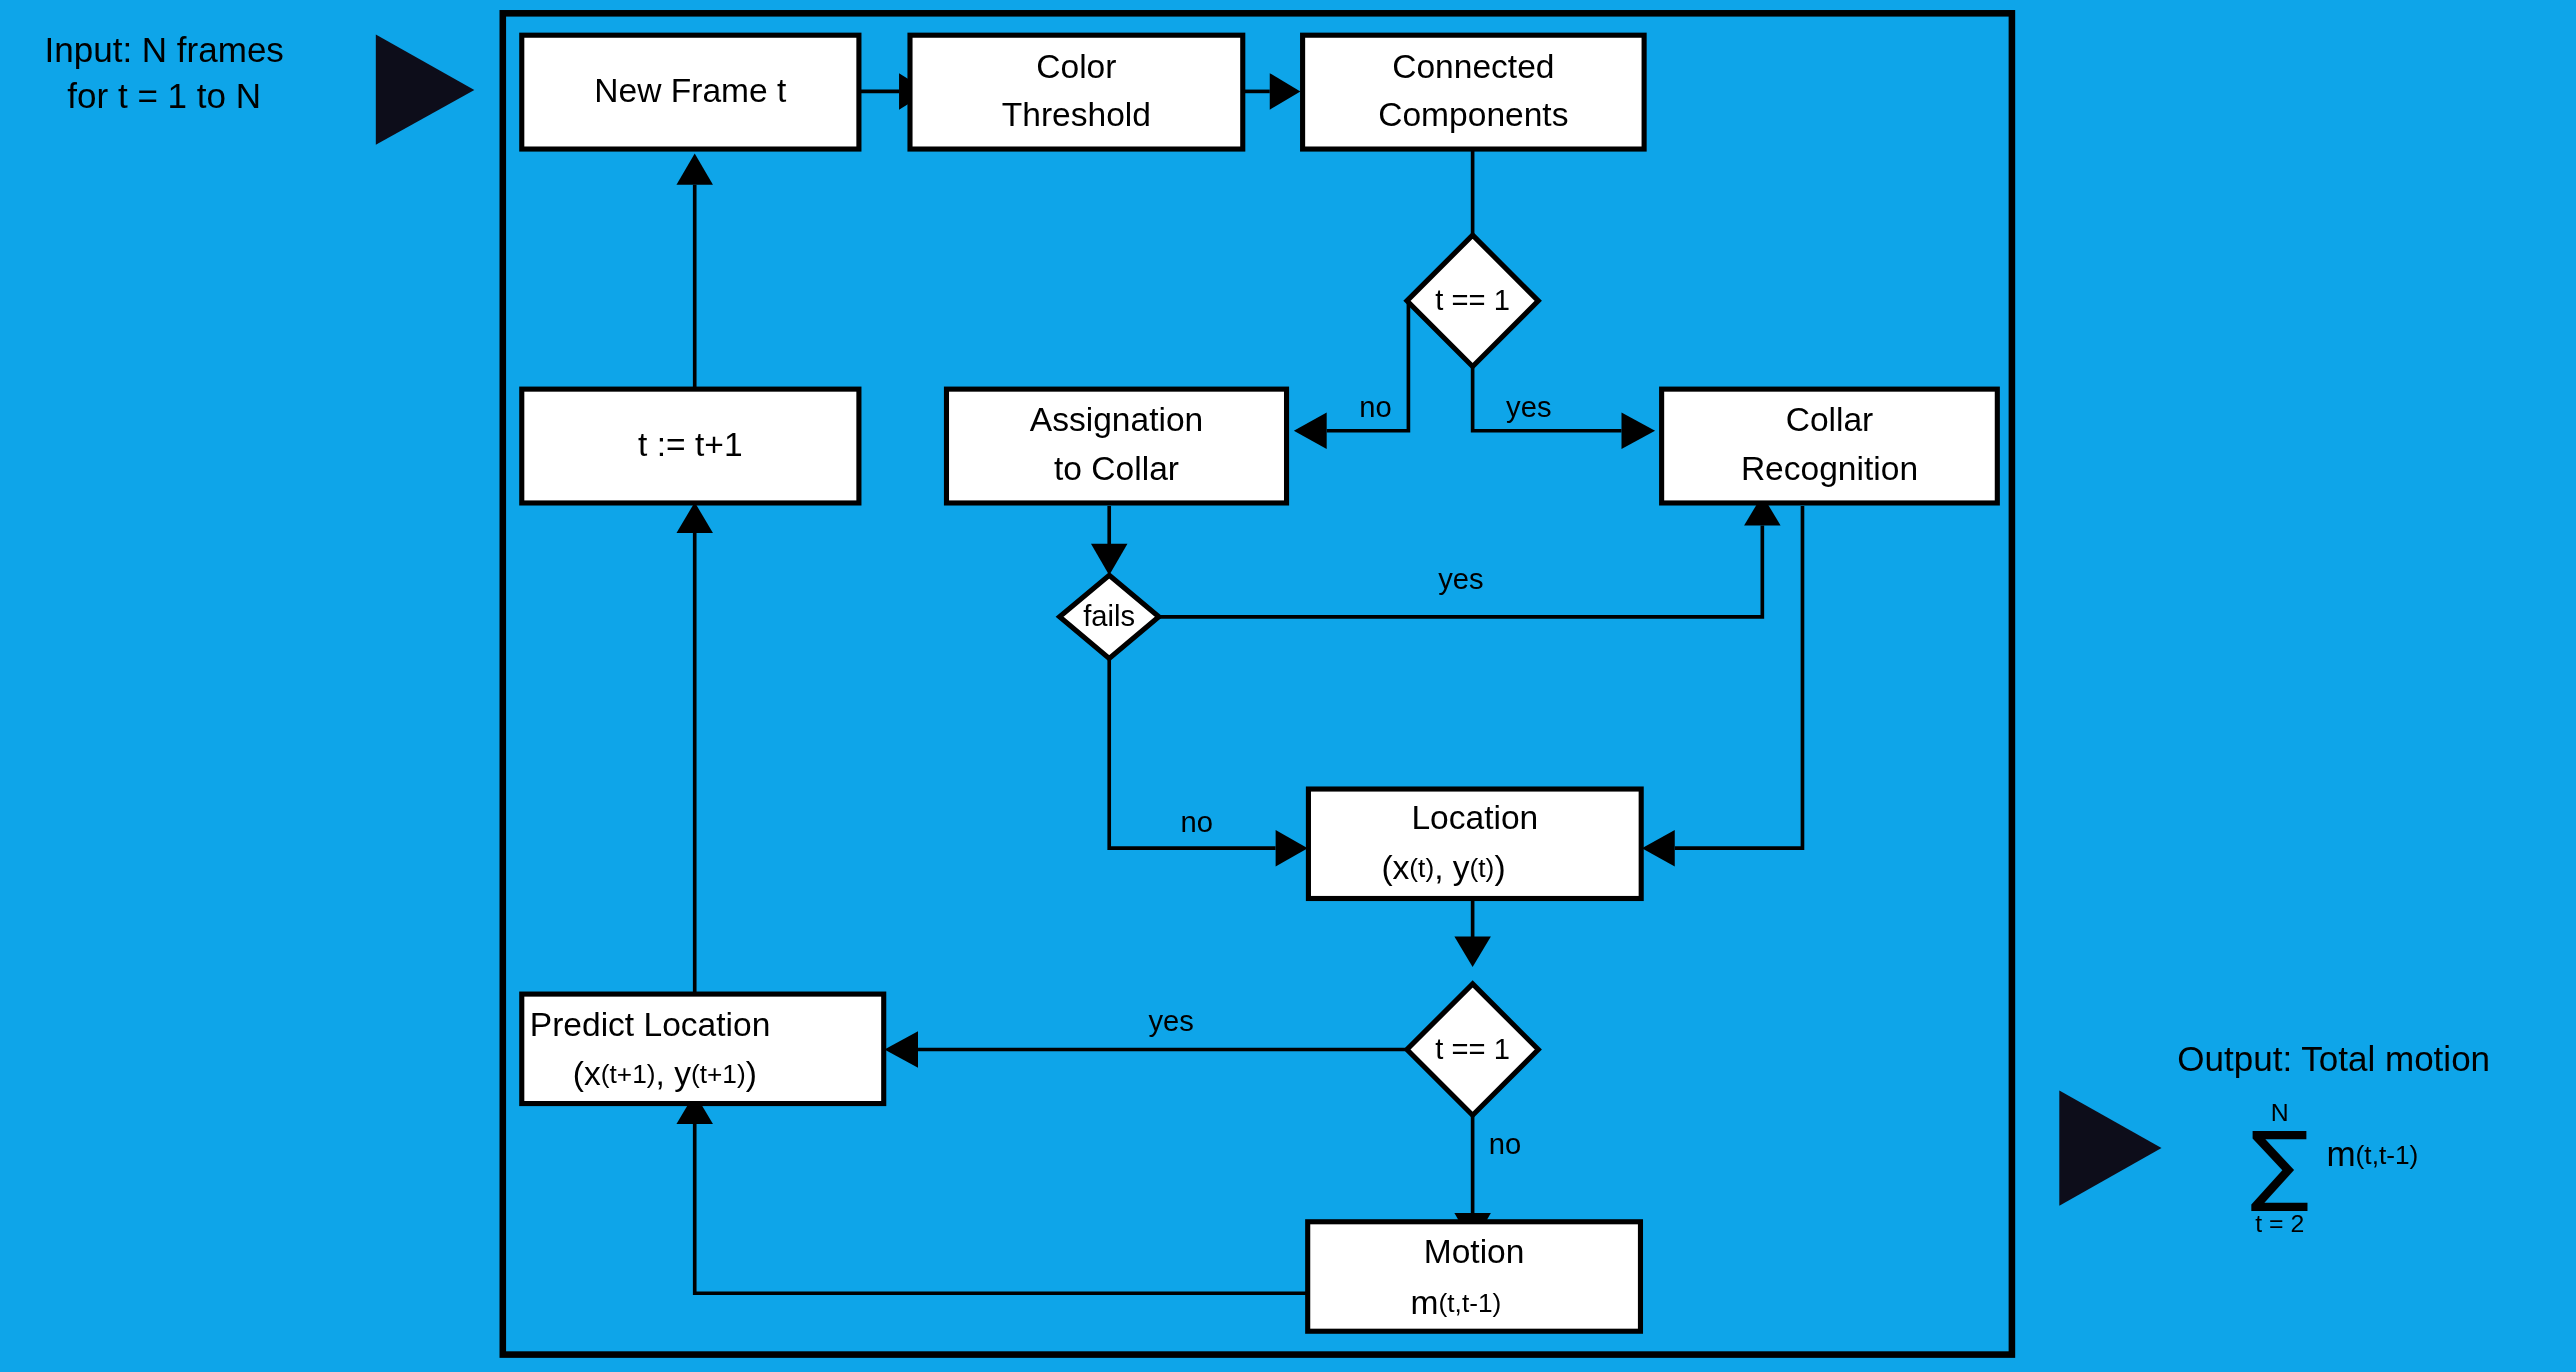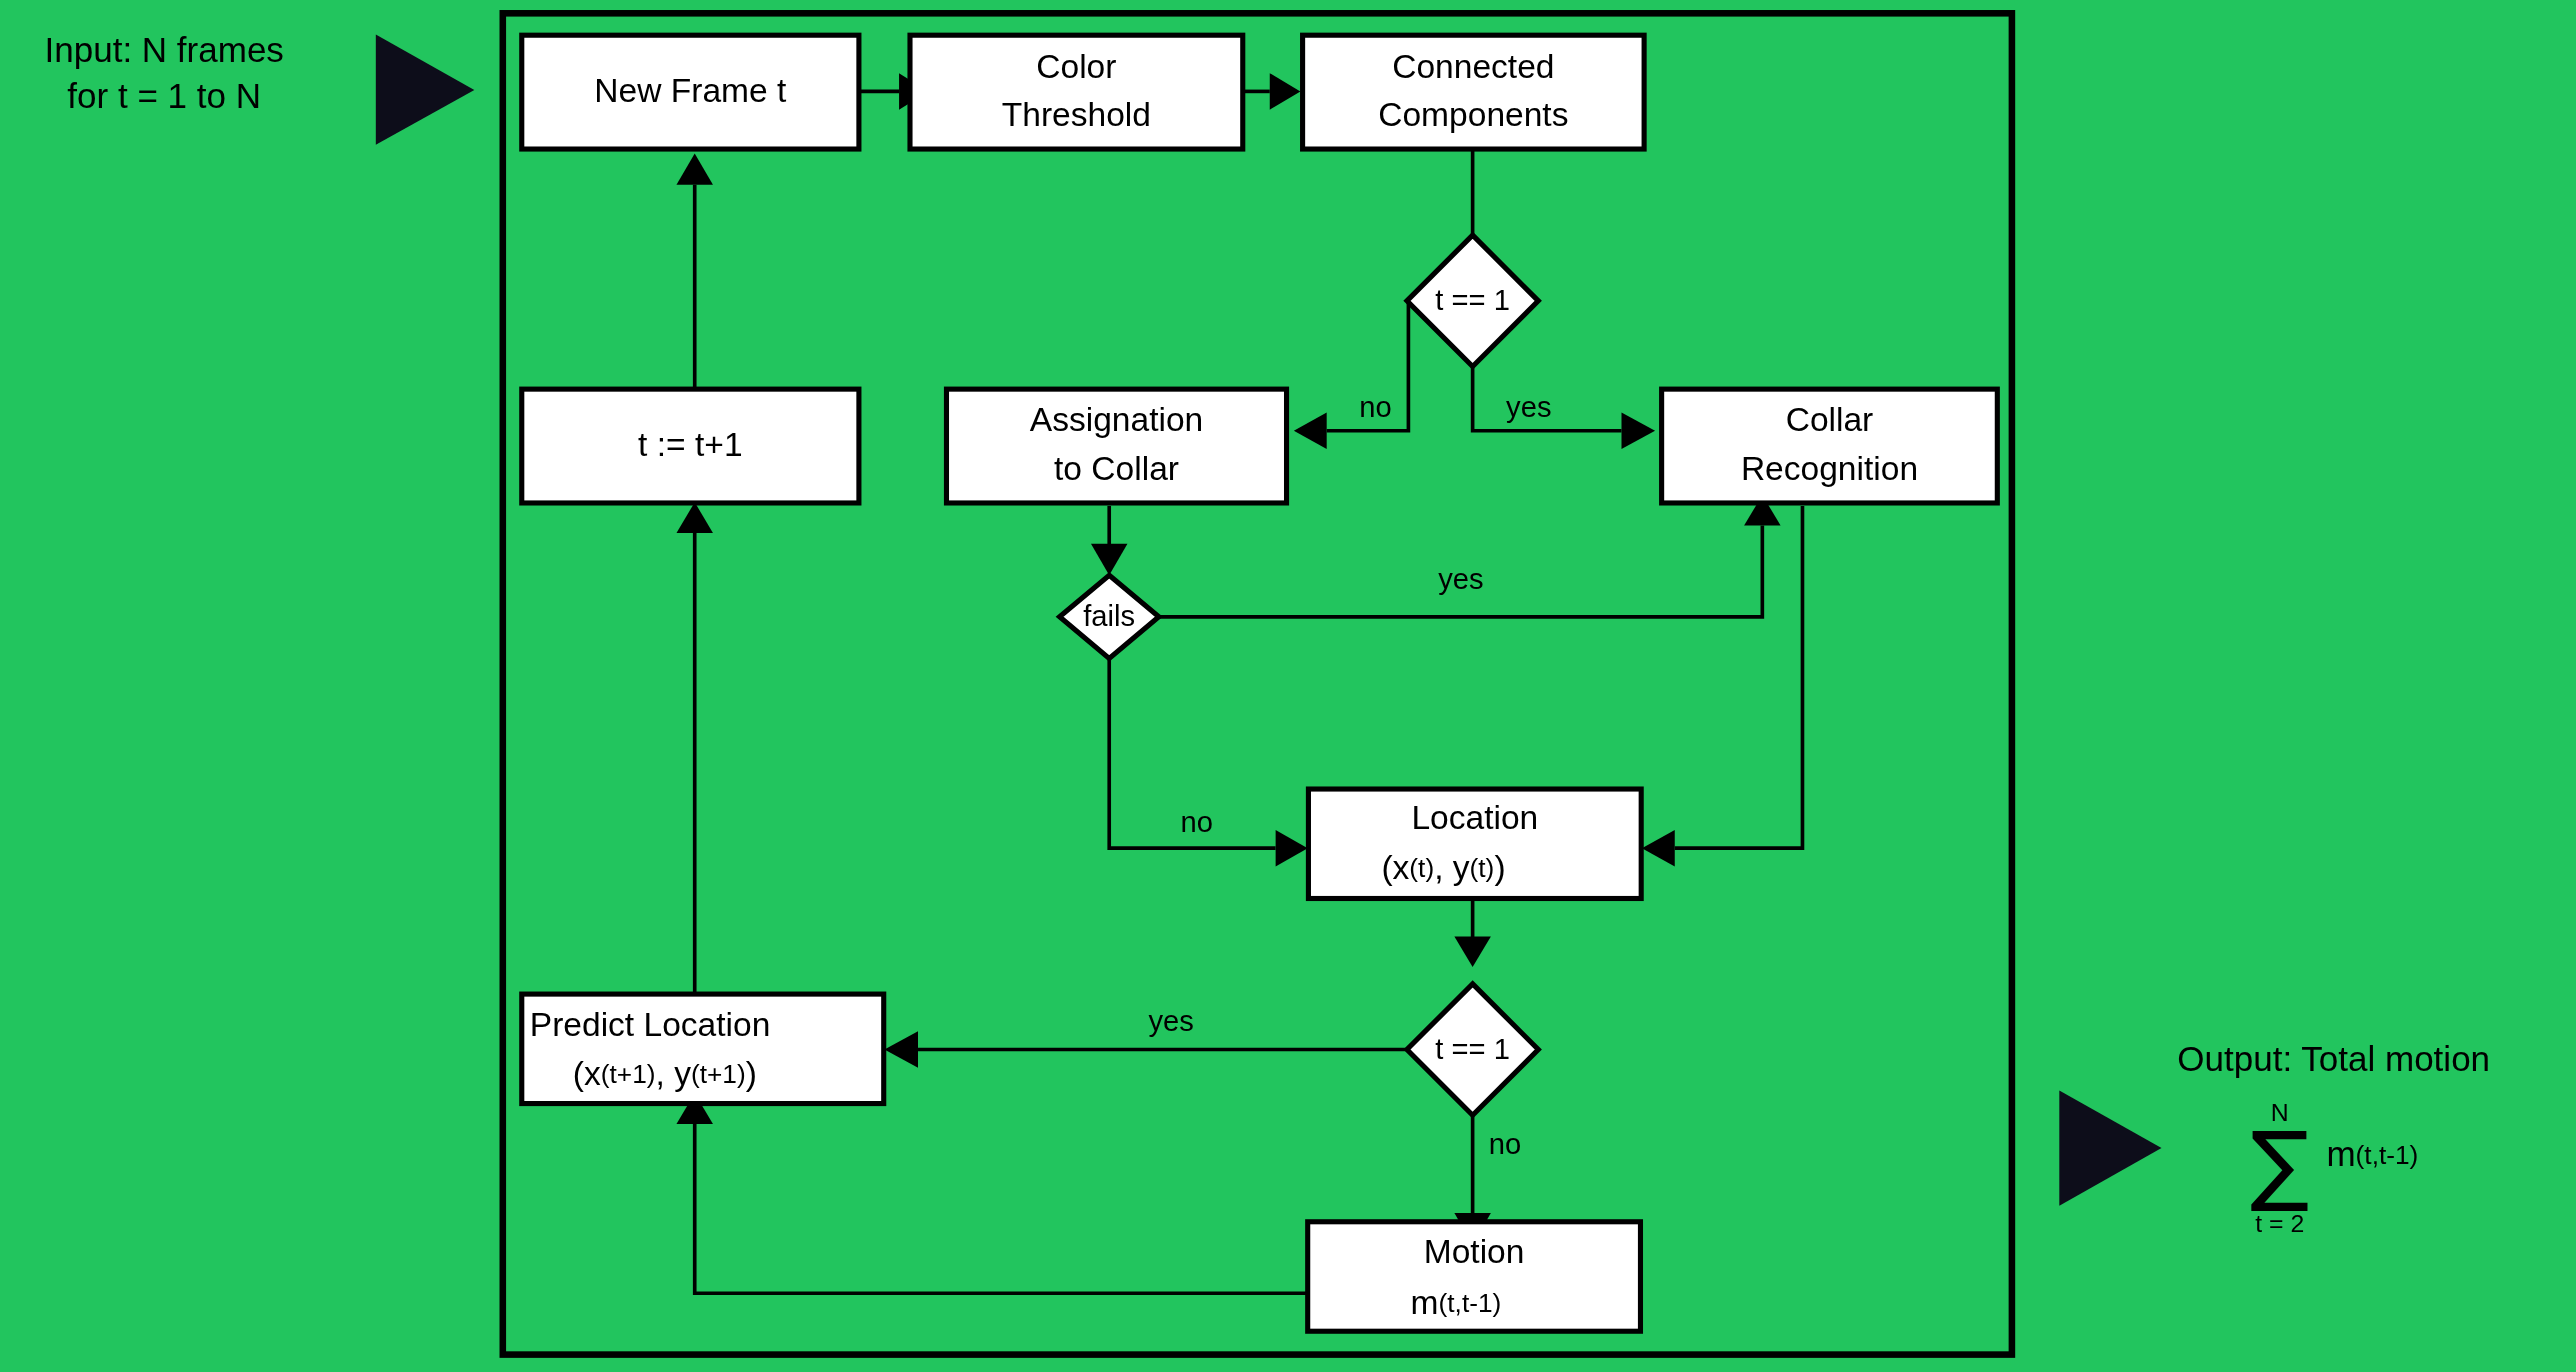--- a/index.html
+++ b/index.html
@@ -10,21 +10,21 @@
   body {
     width: 2576px;
     height: 1373px;
     font-family: "Liberation Sans", sans-serif;
     overflow: hidden;
   }
   #canvas {
     position: relative;
     width: 2576px;
     height: 1373px;
-    background: #22c55e;
+    background: #0ea5e9;
   }
   svg.flow {
     position: absolute;
     top: 0;
     left: 0;
     width: 2576px;
     height: 1373px;
   }
   .node-rect {
     fill: #ffffff;

